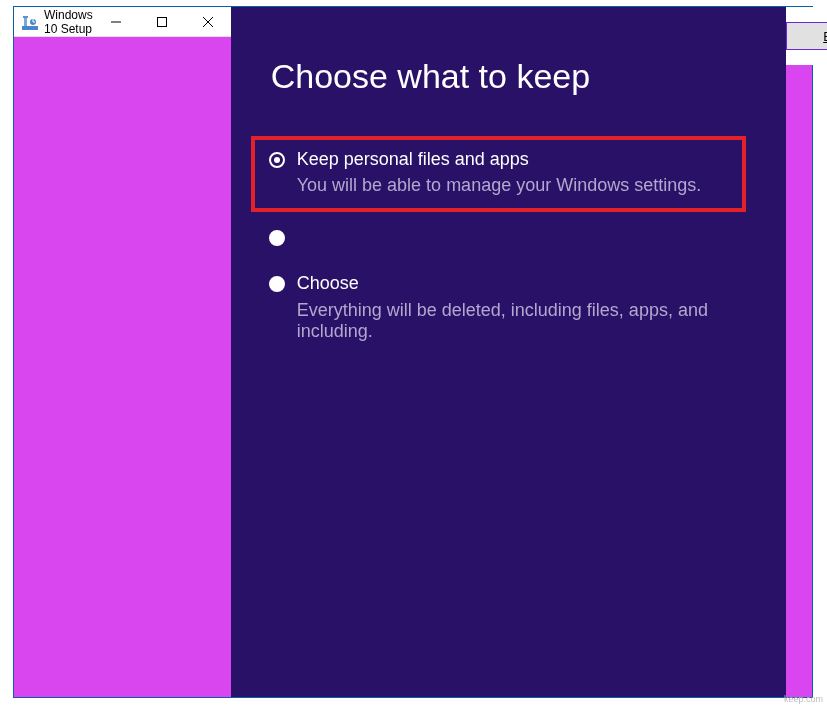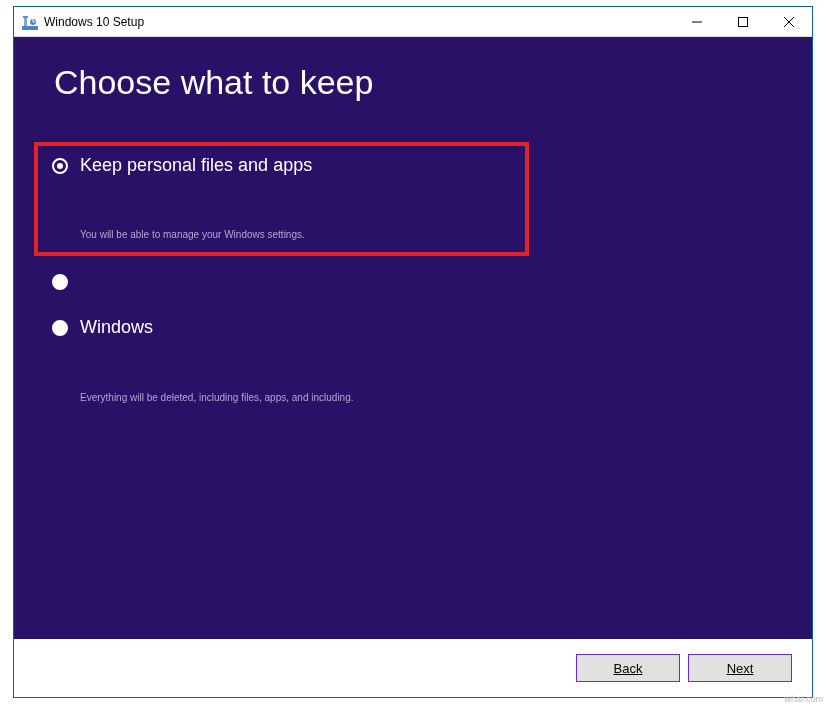--- a/index.html
+++ b/index.html
@@ -17,21 +17,21 @@
     }
     .window {
       position: absolute;
       left: 13px;
       top: 6px;
       width: 800px;
       height: 692px;
       border: 1px solid #0a5fa8;
       background: #d946ef;
       display: flex;
-      flex-direction: column;
+      flex-direction: row;
     }
     .titlebar {
       width: 100%;
       height: 30px;
       background: #fff;
       display: flex;
       align-items: center;
       border-bottom: 1px solid #dfdfdf;
     }
     .titlebar-icon {
@@ -56,21 +56,21 @@
       align-items: center;
       justify-content: center;
       background: transparent;
       border: none;
       font-size: 12px;
     }
     .content {
       flex: 1;
       background: #2a1168;
       color: #fff;
-      padding: 16px 40px 0 40px;
+      padding: 40px 40px 0 40px;
       position: relative;
     }
     .heading {
       font-size: 34px;
       font-weight: 300;
       color: #fff;
       margin-top: 10px;
       margin-bottom: 40px;
     }
     .option-container {
@@ -111,30 +111,29 @@
       content: "";
       width: 6px;
       height: 6px;
       border-radius: 50%;
       background: #fff;
       display: block;
     }
     .option-text {
       display: flex;
       flex-direction: column;
-      gap: 48px;
     }
     .option-title {
       font-size: 18px;
       font-weight: 400;
       color: #fff;
       line-height: 1.3;
     }
     .option-desc {
-      font-size: 10px;
+      font-size: 18px;
       color: #b2a7ce;
       margin-top: 4px;
     }
     .footer {
       height: 58px;
       background: #fff;
       display: flex;
       align-items: center;
       justify-content: flex-end;
       padding-right: 20px;
@@ -212,28 +211,28 @@
 
       <div class="option">
         <span class="radio filled"></span>
         <div class="option-text">
         </div>
       </div>
 
       <div class="option">
         <span class="radio filled"></span>
         <div class="option-text">
-          <span class="option-title">Windows</span>
+          <span class="option-title">Choose</span>
           <span class="option-desc">Everything will be deleted, including files, apps, and including.</span>
         </div>
       </div>
 
     </div>
   </div>
 
   <div class="footer">
     <button class="footer-btn"><span class="ul">Back</span></button>
     <button class="footer-btn"><span class="ul">Next</span></button>
   </div>
 
 </div>
 
-<div class="watermark">what.com</div>
+<div class="watermark">keep.com</div>
 
 </body></html>

